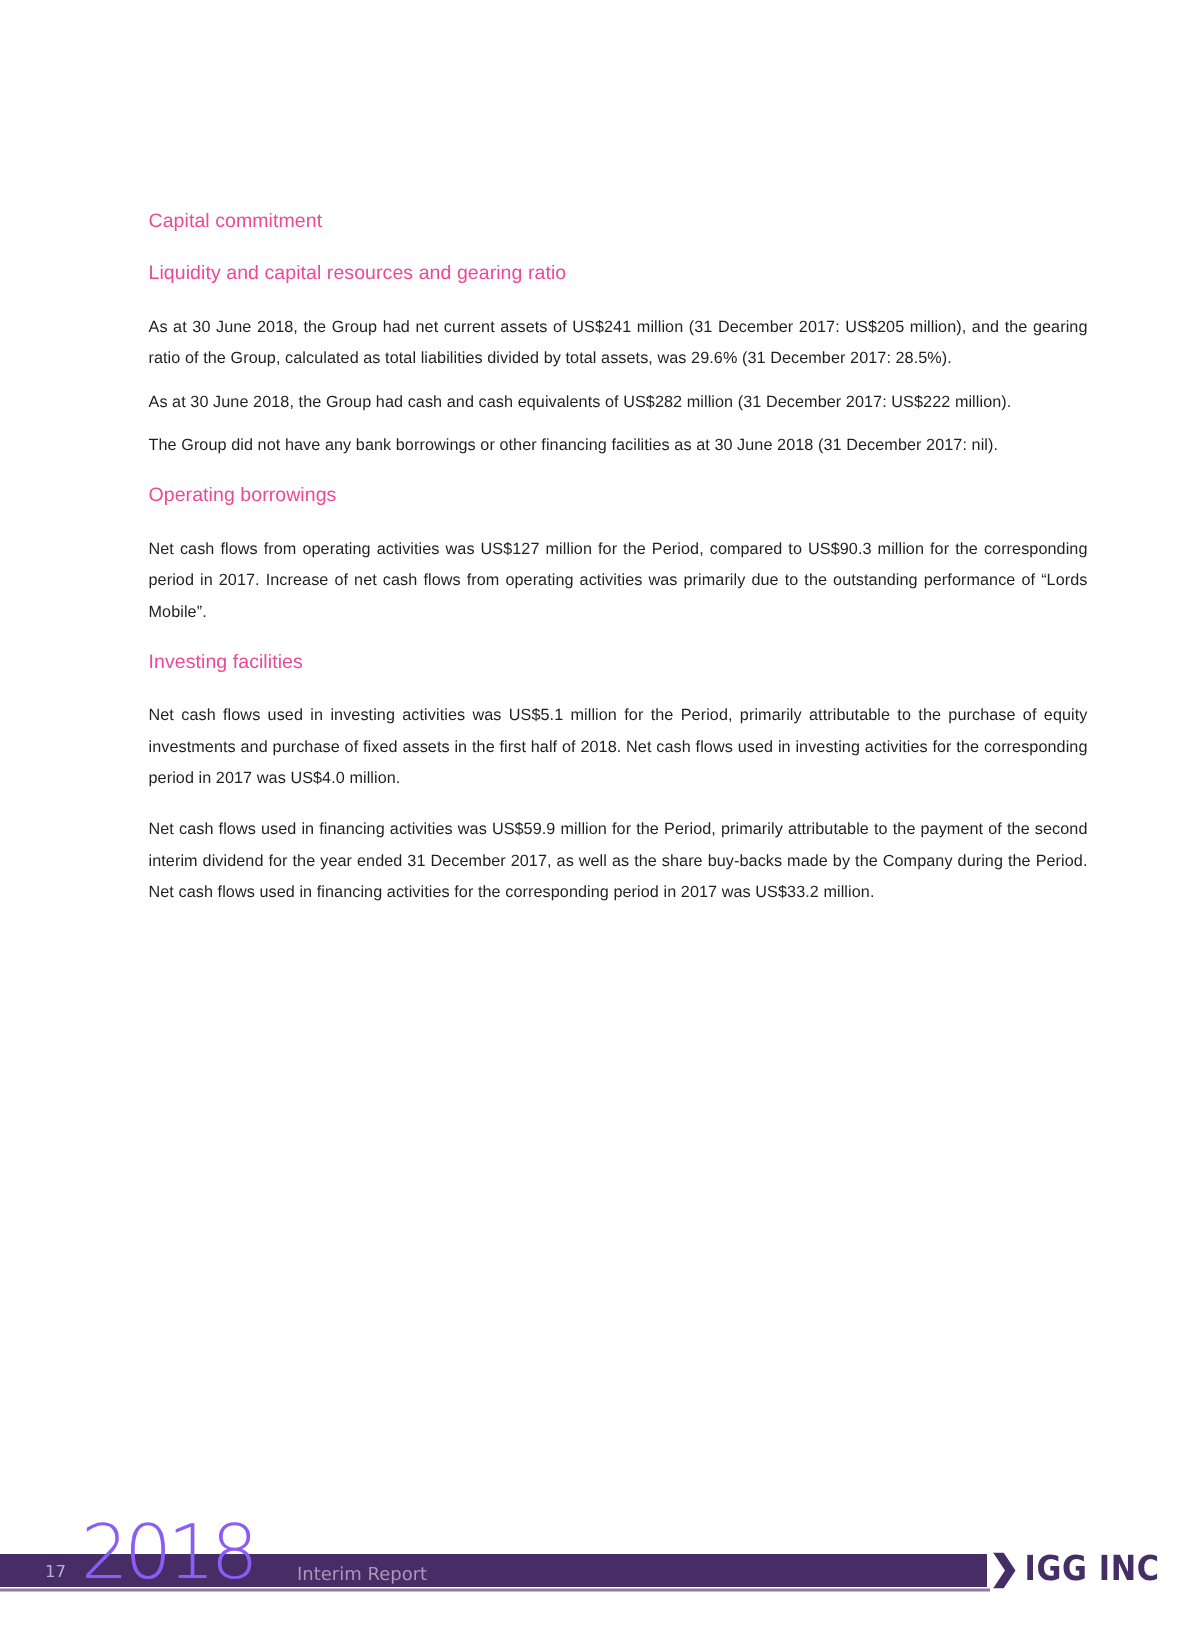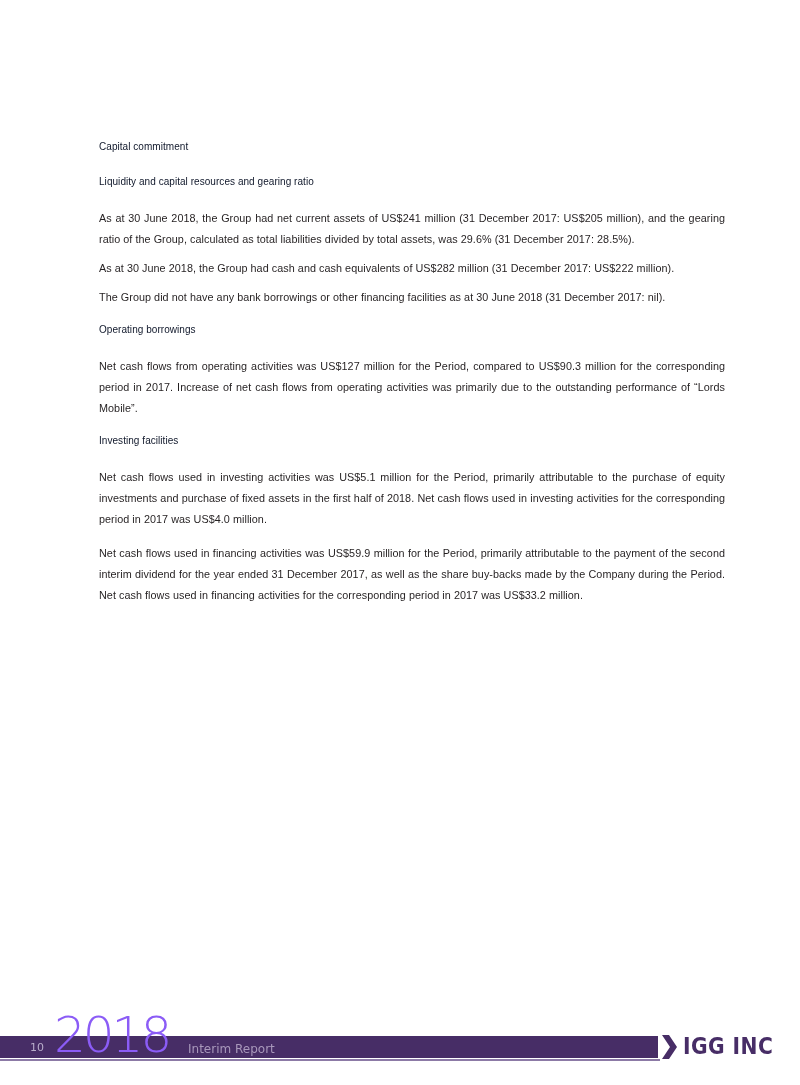--- a/index.html
+++ b/index.html
@@ -15,23 +15,23 @@
       font-family: "Liberation Sans", sans-serif;
       color: #231f20;
     }
     .content {
       position: absolute;
       left: 99px;
       top: 138px;
       width: 626px;
     }
     .section-heading {
-      font-size: 10px;
+      font-size: 13px;
       font-weight: normal;
-      color: #0f172a;
+      color: #ec4899;
       margin: 0 0 17px 0;
       line-height: 18px;
       letter-spacing: 0.05px;
     }
     .para {
       font-size: 10.8px;
       line-height: 21px;
       text-align: justify;
       margin: 0 0 8px 0;
       color: #231f20;
@@ -82,21 +82,21 @@
       top: 0px;
       font-family: "DejaVu Sans", sans-serif;
       font-weight: 200;
       font-size: 50px;
       line-height: 50px;
       color: #8b5cf6;
       letter-spacing: -3px;
     }
     .report-label {
       position: absolute;
-      left: 188px;
+      left: 198px;
       top: 32px;
       font-size: 12px;
       color: #a898bb;
       font-family: "DejaVu Sans", sans-serif;
     }
     .chevron {
       position: absolute;
       left: 660px;
       top: 25px;
       width: 18px;
@@ -143,20 +143,20 @@
 
   <div class="section">
     <p class="para">Net cash flows used in financing activities was US$59.9 million for the Period, primarily attributable to the payment of the second interim dividend for the year ended 31 December 2017, as well as the share buy-backs made by the Company during the Period. Net cash flows used in financing activities for the corresponding period in 2017 was US$33.2 million.</p>
   </div>
 
 </div>
 
 <div class="footer">
   <div class="footer-bar"></div>
   <div class="footer-bar-line"></div>
-  <span class="page-number">10</span>
+  <span class="page-number">17</span>
   <span class="year-mark">2018</span>
   <span class="report-label">Interim Report</span>
   <svg class="chevron" viewBox="0 0 18 24">
     <polygon points="2,0 9,0 17,12 9,24 2,24 10,12" fill="#472d66"></polygon>
   </svg>
   <span class="brand">IGG INC</span>
 </div>
 
 </body></html>

